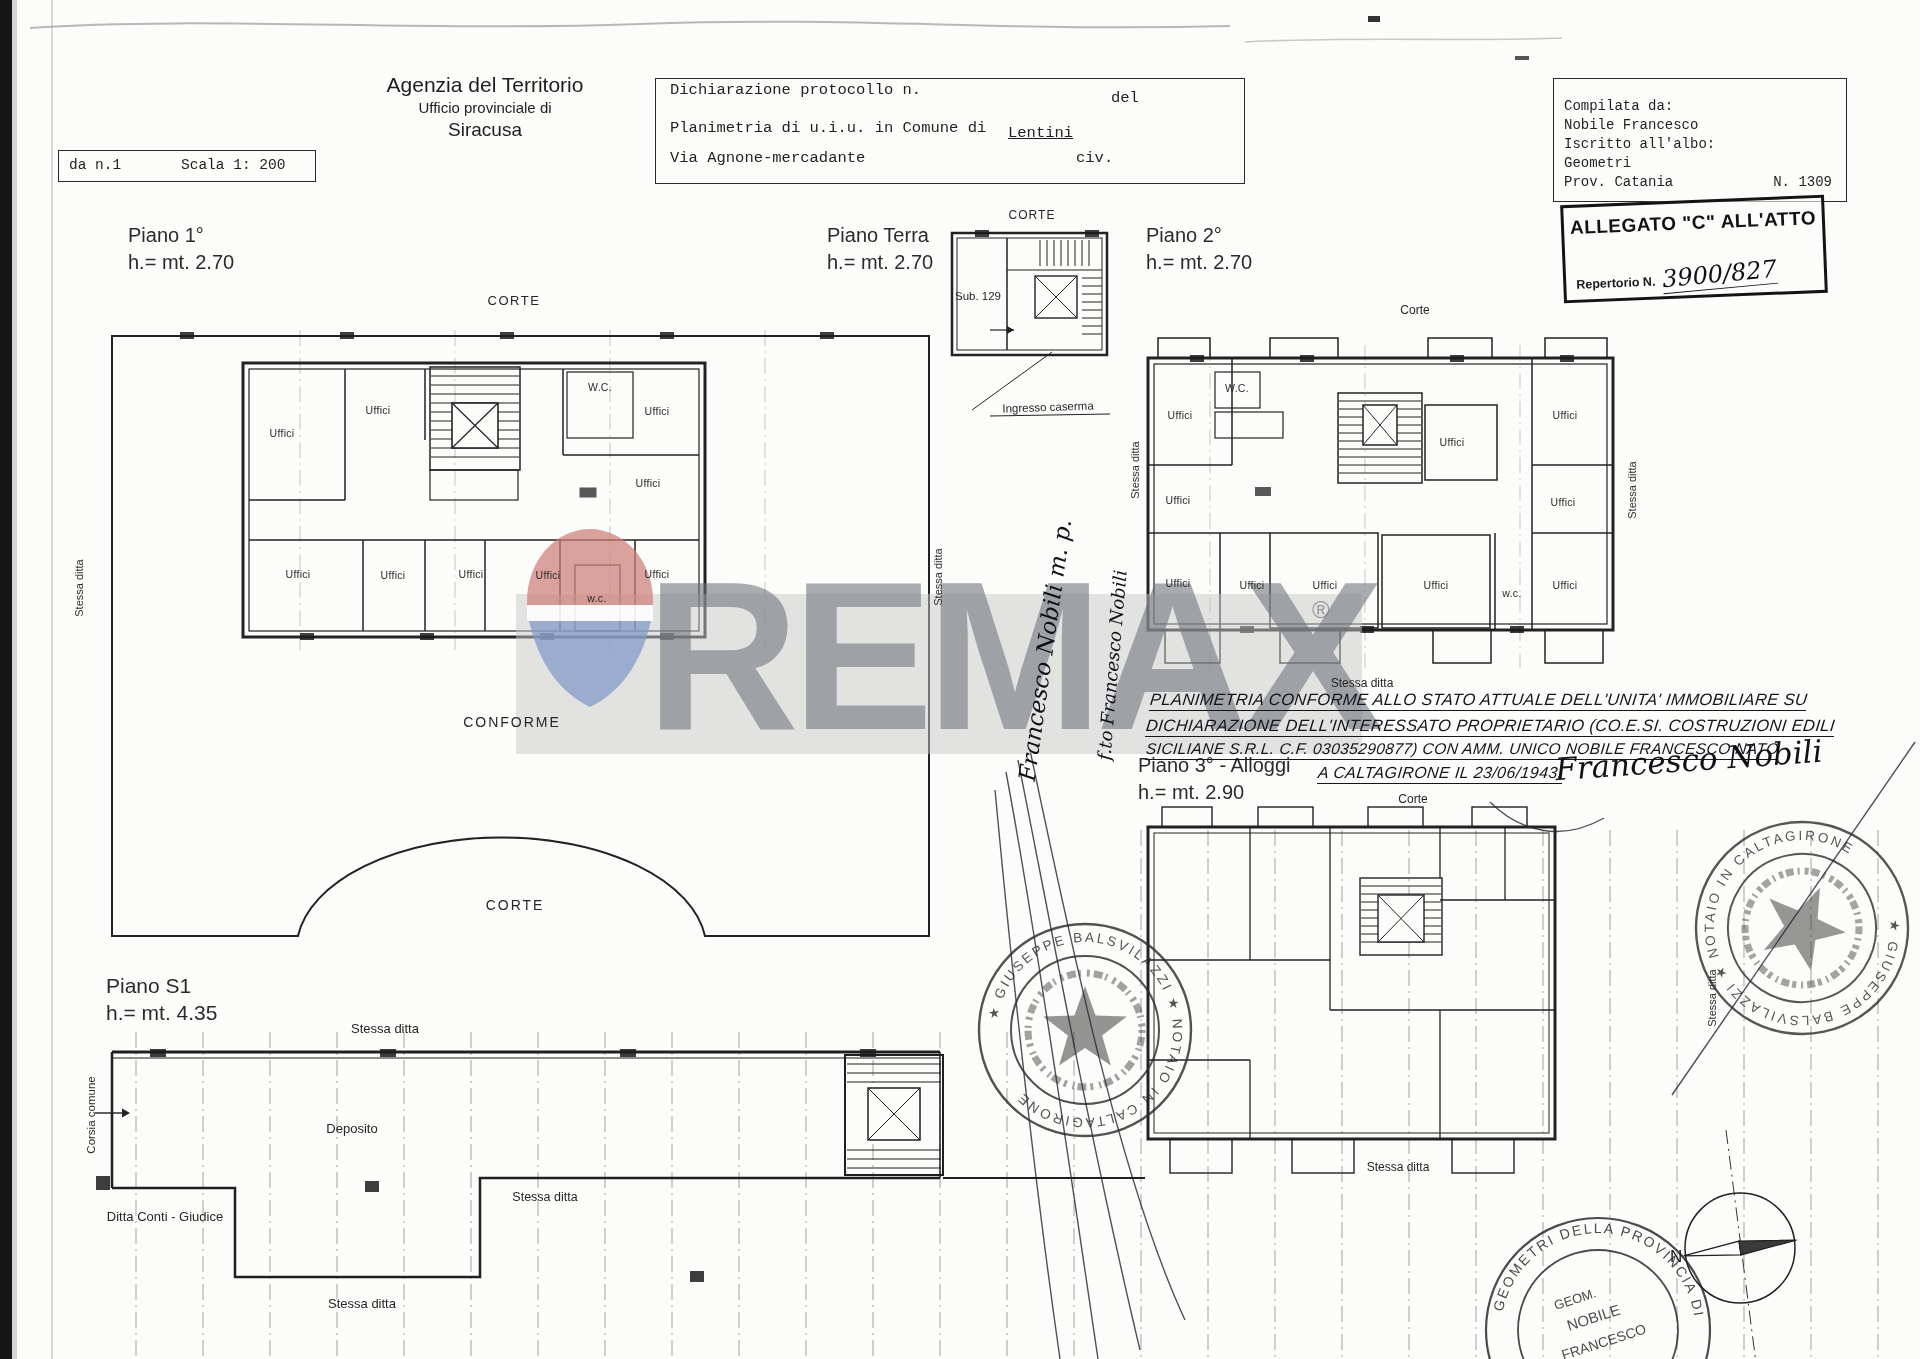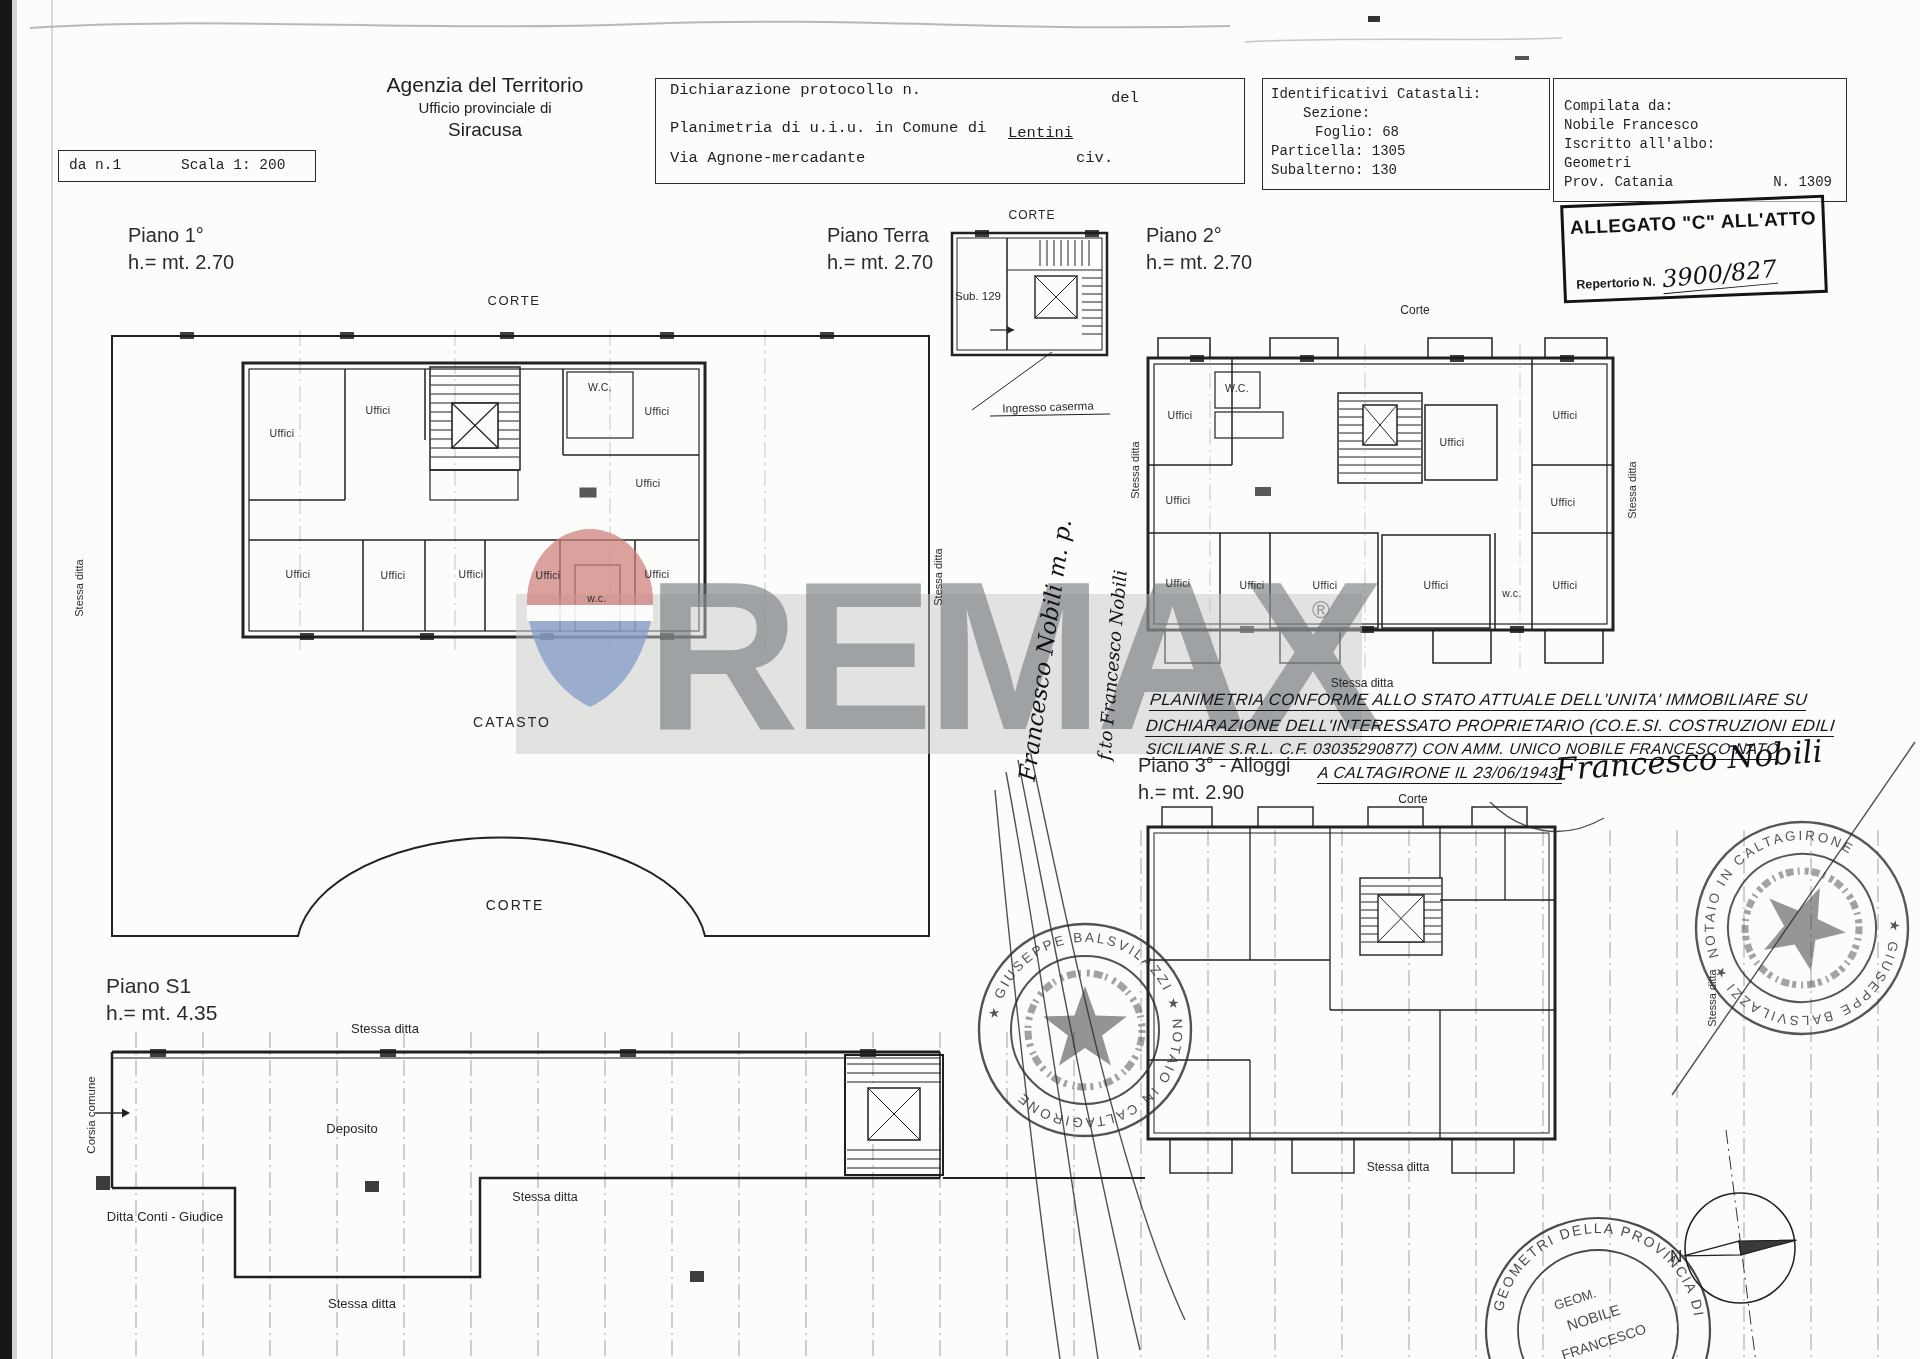--- a/index.html
+++ b/index.html
@@ -382,27 +382,20 @@
 
     <div class="box mono" style="left:655px;top:78px;width:588px;height:104px;font-size:15.5px;">
       <span class="abs" style="left:14px;top:2px;">Dichiarazione protocollo n.</span>
       <span class="abs" style="left:455px;top:10px;">del</span>
       <span class="abs" style="left:14px;top:40px;">Planimetria di u.i.u. in Comune di</span>
       <span class="abs" style="left:352px;top:45px;text-decoration:underline;">Lentini</span>
       <span class="abs" style="left:14px;top:70px;">Via Agnone-mercadante</span>
       <span class="abs" style="left:420px;top:70px;">civ.</span>
     </div>
 
-    <div class="box mono" style="left:1262px;top:78px;width:286px;height:104px;font-size:14px;line-height:19px;padding-top:6px;">
-      <div style="padding-left:8px;">Identificativi Catastali:</div>
-      <div style="padding-left:40px;">Sezione:</div>
-      <div style="padding-left:52px;">Foglio: 68</div>
-      <div style="padding-left:8px;">Particella: 1305</div>
-      <div style="padding-left:8px;">Subalterno: 130</div>
-    </div>
 
     <div class="box mono" style="left:1553px;top:78px;width:292px;height:104px;font-size:14px;line-height:19px;padding-top:18px;">
       <div style="padding-left:10px;">Compilata da:</div>
       <div style="padding-left:10px;">Nobile Francesco</div>
       <div style="padding-left:10px;">Iscritto all'albo:</div>
       <div style="padding-left:10px;">Geometri</div>
       <div style="padding-left:10px;display:flex;">
         <span>Prov. Catania</span>
         <span style="margin-left:auto;margin-right:14px;">N. 1309</span>
       </div>
@@ -417,21 +410,21 @@
     </div>
   </div>
 
   <div id="labels">
 
     <div class="ptitle" style="left:128px;top:222px;">
       <div>Piano 1°</div>
       <div>h.= mt. 2.70</div>
     </div>
     <span class="lbl" style="left:514px;top:300px;font-size:13px;letter-spacing:1.5px;">CORTE</span>
-    <span class="lbl" style="left:512px;top:722px;font-size:14px;letter-spacing:2px;">CATASTO</span>
+    <span class="lbl" style="left:512px;top:722px;font-size:14px;letter-spacing:2px;">CONFORME</span>
     <span class="lbl" style="left:515px;top:905px;font-size:14px;letter-spacing:2px;">CORTE</span>
     <span class="vert" style="left:79px;top:588px;font-size:11px;">Stessa ditta</span>
     <span class="vert" style="left:938px;top:577px;font-size:11px;">Stessa ditta</span>
     <span class="lbl room" style="left:282px;top:433px;">Uffici</span>
     <span class="lbl room" style="left:378px;top:410px;">Uffici</span>
     <span class="lbl room" style="left:657px;top:411px;">Uffici</span>
     <span class="lbl room" style="left:648px;top:483px;">Uffici</span>
     <span class="lbl room" style="left:298px;top:574px;">Uffici</span>
     <span class="lbl room" style="left:393px;top:575px;">Uffici</span>
     <span class="lbl room" style="left:471px;top:574px;">Uffici</span>

